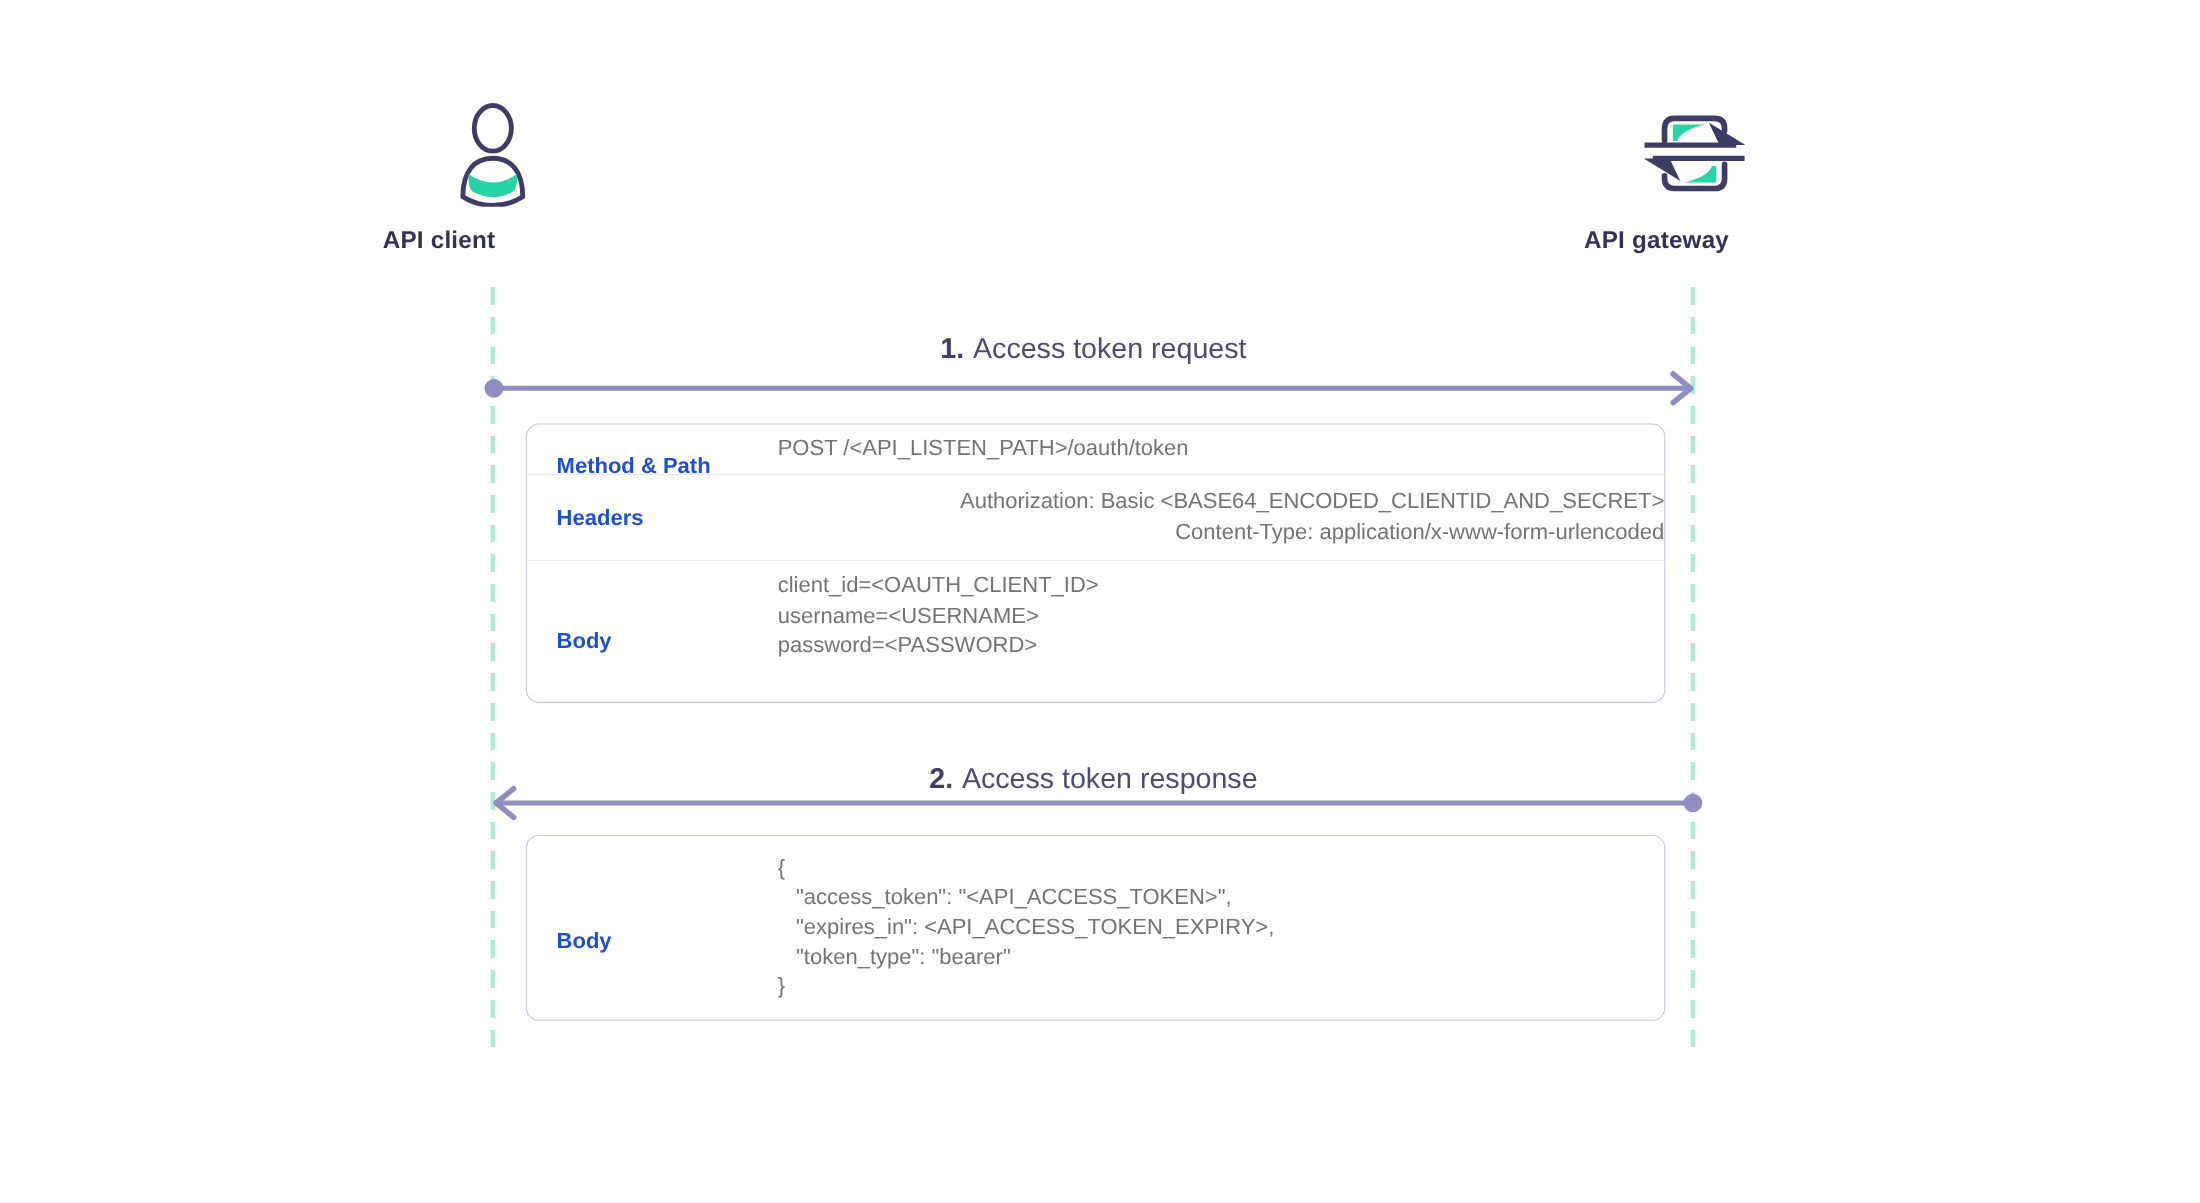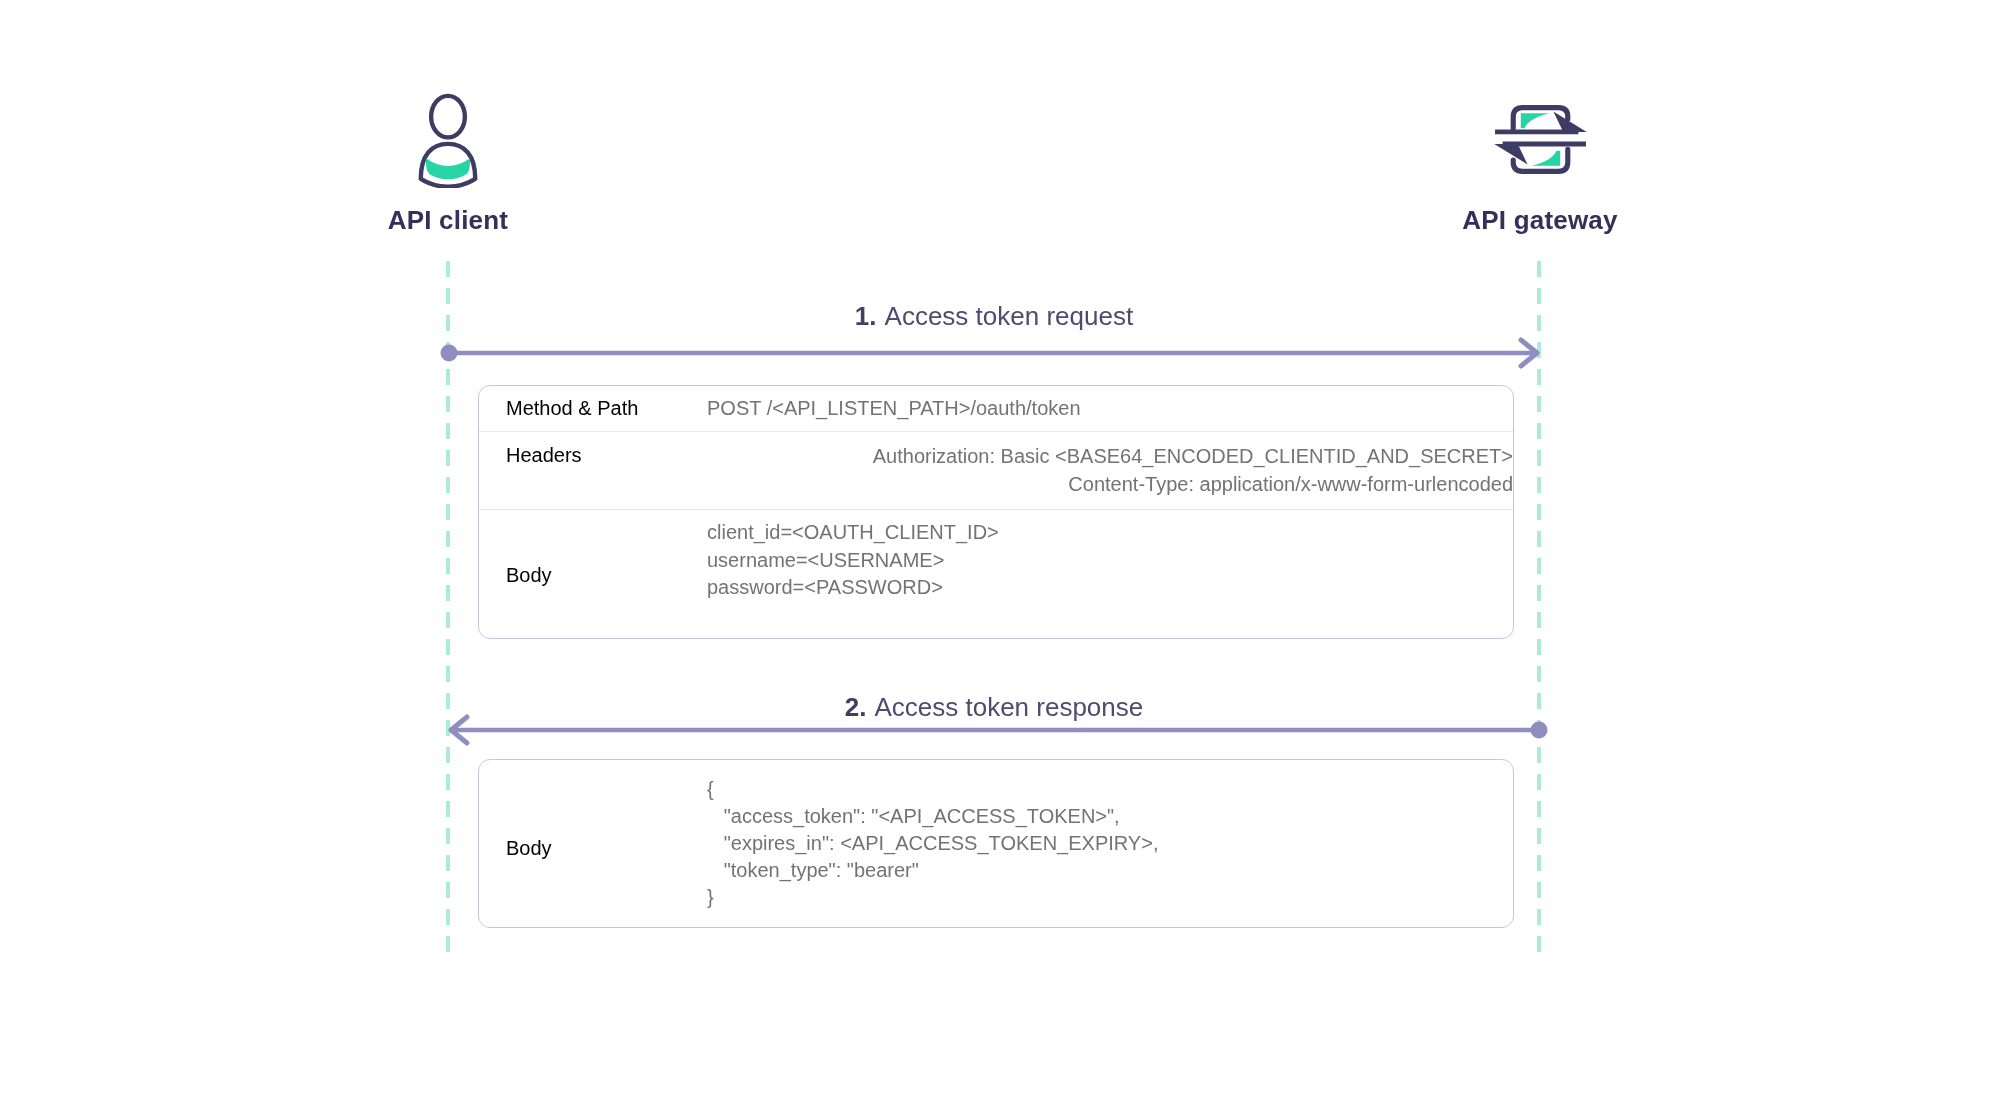--- a/index.html
+++ b/index.html
@@ -4,22 +4,22 @@
 <style>
   html,body{margin:0;padding:0;background:#ffffff;}
   .stage{
     position:relative;width:2000px;height:1094px;background:#ffffff;overflow:hidden;
     font-family:"Liberation Sans",sans-serif;
   }
   .abs{position:absolute;}
 
   
   .actor-label{
-    position:absolute;width:200px;text-align:center;
-    font-size:26px;font-weight:700;color:#33315a;letter-spacing:0.2px;
+    position:absolute;width:200px;
+    font-size:22px;font-weight:700;color:#33315a;letter-spacing:0.2px;
   }
 
   
   .lifeline{
     position:absolute;width:3.5px;height:700px;top:261px;
     background:repeating-linear-gradient(180deg,#aeead8 0px,#aeead8 16px,transparent 16px,transparent 27px);
   }
 
   
   .msg-title{
@@ -34,21 +34,21 @@
     position:absolute;left:478px;width:1036px;box-sizing:border-box;
     border:1.5px solid #c9c4e7;border-radius:12px;background:#ffffff;
   }
   .trow{display:grid;grid-template-columns:228px 1fr;box-sizing:border-box;}
   .trow + .trow{border-top:1.5px solid #e8e6f5;}
   .row-1{height:45px;padding-top:9px;}
   .row-2{height:78px;padding-top:10px;}
   .row-3{height:129px;padding-top:9px;}
   .row-b2{height:167px;padding-top:16px;}
   .cell-label{
-    padding-left:27px;font-size:20px;font-weight:400;color:#000000;line-height:26px;
+    padding-left:27px;font-size:20px;font-weight:700;color:#1d4ed8;line-height:26px;margin-top:16px;
   }
   .center-label .cell-label{align-self:center;padding-top:0;padding-bottom:8px;}
   .cell-value{font-size:20px;color:#737373;}
   .row-1 .vline{line-height:26px;}
   .row-2 .vline{line-height:28px;text-align:right;}
   .row-3 .vline{line-height:27.5px;}
   .row-b2 .vline{line-height:27px;}
   .vline{white-space:pre;}
 </style>
 </head>

